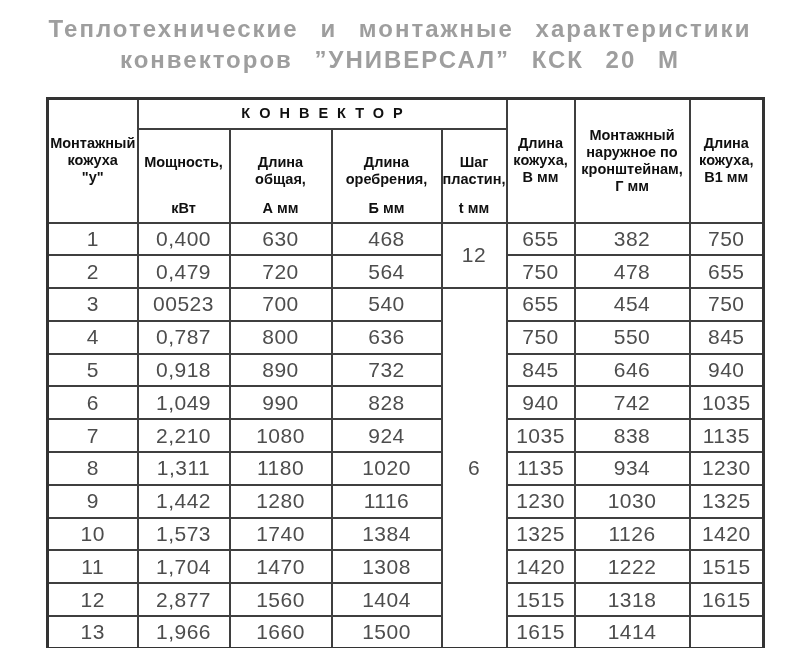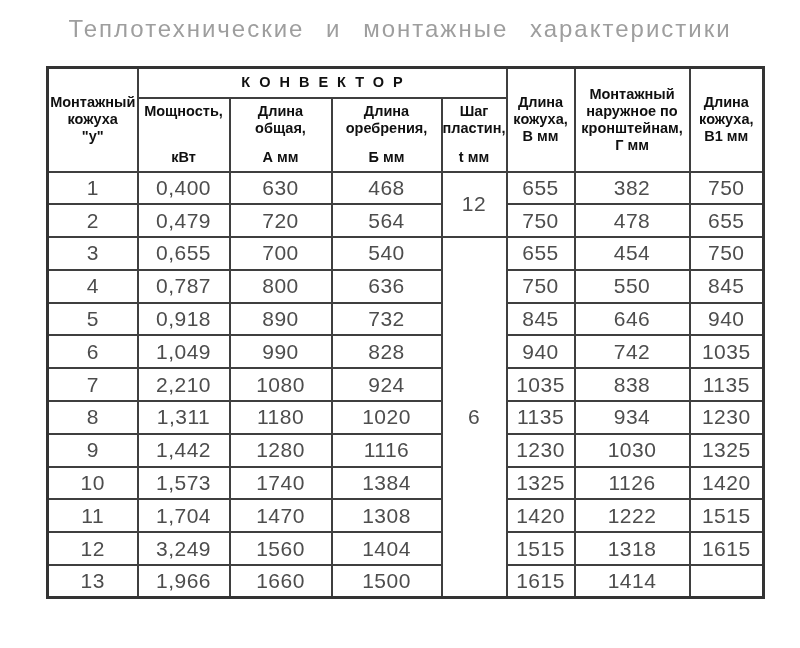--- a/index.html
+++ b/index.html
@@ -11,21 +11,21 @@
     overflow: hidden;
     font-family: "Liberation Sans", sans-serif;
   }
 
   
   .title {
     padding-top: 13px;
     text-align: center;
     color: #9e9e9e;
     font-size: 24px;
-    font-weight: 400;
+    font-weight: 700;
     letter-spacing: 2px;
     word-spacing: 13px;
     line-height: 31px;
   }
 
   
   table.spec {
     border-collapse: collapse;
     table-layout: fixed;
     width: 716px;
@@ -60,37 +60,39 @@
     white-space: pre-line;
   }
   .split {
     display: flex;
     flex-direction: column;
     justify-content: space-between;
     align-items: center;
     height: 63px;
     padding: 4px 1px 5px 1px;
     white-space: pre-line;
+    margin-top: 20px;
   }
 
   
   tr.data-row { height: 32.8px; }
   table.spec td {
     font-size: 21px;
     font-weight: 400;
     color: #4d4d4d;
     letter-spacing: 0.5px;
   }
   td.step { color: #555555; }
 </style>
 </head>
 <body>
 
 <div class="title">
   <div>Теплотехнические и монтажные характеристики</div>
+  <div>конвекторов ”УНИВЕРСАЛ” КСК 20 М</div>
 </div>
 
 <table class="spec">
   <colgroup>
     <col style="width:90px">
       <col style="width:92px">
       <col style="width:102px">
       <col style="width:110px">
     <col style="width:65px">
       <col style="width:68px">
@@ -155,21 +157,21 @@
     <td>2</td>
     <td>0,479</td>
     <td>720</td>
     <td>564</td>
     <td>750</td>
     <td>478</td>
     <td>655</td>
   </tr>
   <tr class="data-row">
     <td>3</td>
-    <td>0,655</td>
+    <td>00523</td>
     <td>700</td>
     <td>540</td>
     <td class="step" rowspan="11">6</td>
     <td>655</td>
     <td>454</td>
     <td>750</td>
   </tr>
   <tr class="data-row">
     <td>4</td>
     <td>0,787</td>
@@ -237,21 +239,21 @@
     <td>11</td>
     <td>1,704</td>
     <td>1470</td>
     <td>1308</td>
     <td>1420</td>
     <td>1222</td>
     <td>1515</td>
   </tr>
   <tr class="data-row">
     <td>12</td>
-    <td>3,249</td>
+    <td>2,877</td>
     <td>1560</td>
     <td>1404</td>
     <td>1515</td>
     <td>1318</td>
     <td>1615</td>
   </tr>
   <tr class="data-row">
     <td>13</td>
     <td>1,966</td>
     <td>1660</td>

